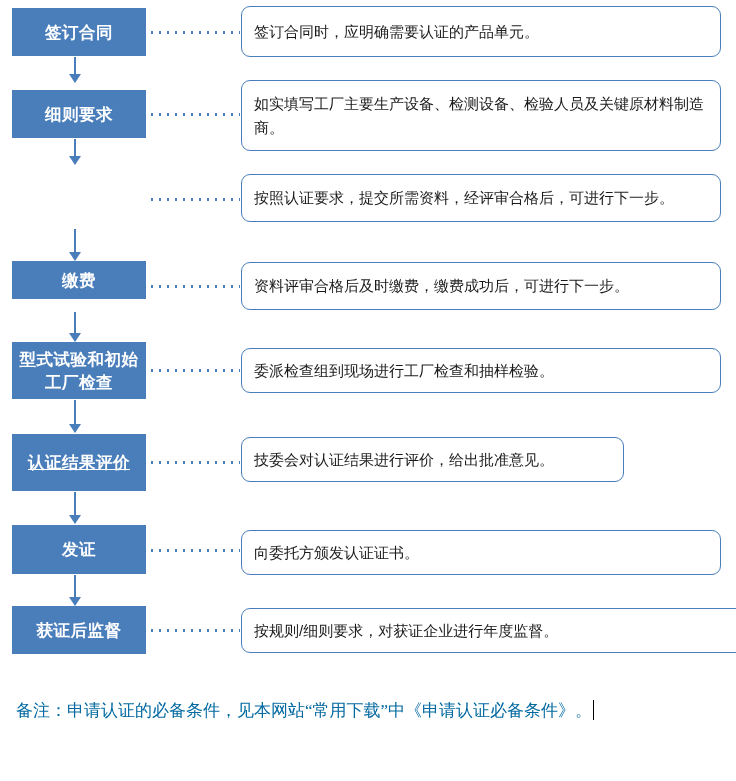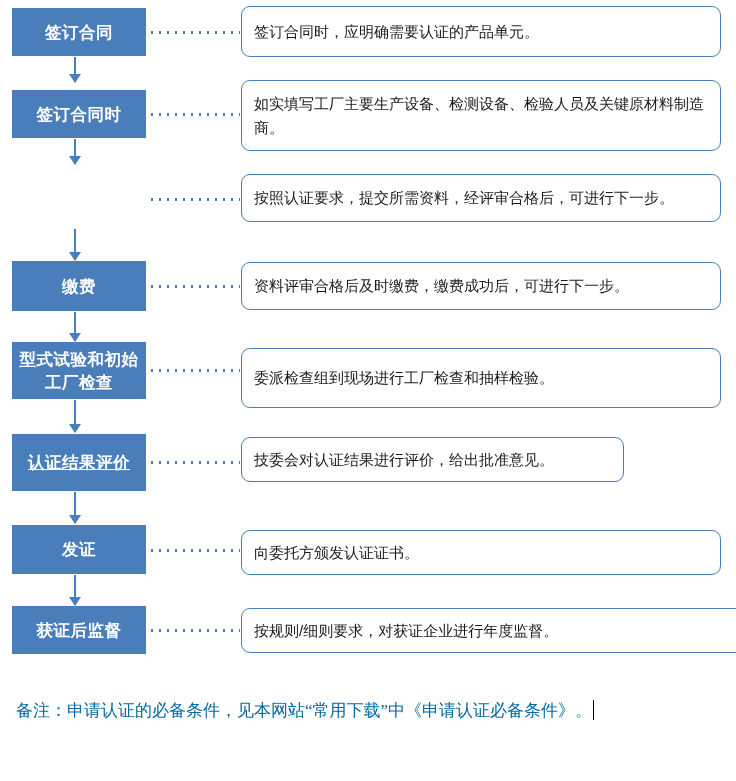--- a/index.html
+++ b/index.html
@@ -111,48 +111,48 @@
   <div class="step-box" style="top:8px; height:48px;">
     <span>签订合同</span>
   </div>
   <div class="dots" style="top:31px;"></div>
   <div class="note-box" style="top:6px; width:480px; height:51px;">
     <span>签订合同时，应明确需要认证的产品单元。</span>
   </div>
   <div class="arrow" style="top:57px; height:25px;"></div>
 
   <div class="step-box" style="top:90px; height:48px;">
-    <span>签订合同时</span>
+    <span>细则要求</span>
   </div>
   <div class="dots" style="top:113px;"></div>
   <div class="note-box" style="top:80px; width:480px; height:71px;">
     <span>如实填写工厂主要生产设备、检测设备、检验人员及关键原材料制造商。</span>
   </div>
   <div class="arrow" style="top:139px; height:25px;"></div>
 
   <div class="dots" style="top:198px;"></div>
   <div class="note-box" style="top:174px; width:480px; height:48px;">
     <span>按照认证要求，提交所需资料，经评审合格后，可进行下一步。</span>
   </div>
   <div class="arrow" style="top:229px; height:31px;"></div>
 
-  <div class="step-box" style="top:261px; height:50px;">
+  <div class="step-box" style="top:261px; height:38px;">
     <span>缴费</span>
   </div>
   <div class="dots" style="top:285px;"></div>
   <div class="note-box" style="top:262px; width:480px; height:48px;">
     <span>资料评审合格后及时缴费，缴费成功后，可进行下一步。</span>
   </div>
   <div class="arrow" style="top:312px; height:29px;"></div>
 
   <div class="step-box" style="top:342px; height:57px; padding-left:6px; padding-right:6px;">
     <span>型式试验和初始工厂检查</span>
   </div>
   <div class="dots" style="top:369px;"></div>
-  <div class="note-box" style="top:348px; width:480px; height:60px;">
+  <div class="note-box" style="top:348px; width:480px; height:45px;">
     <span>委派检查组到现场进行工厂检查和抽样检验。</span>
   </div>
   <div class="arrow" style="top:400px; height:32px;"></div>
 
   <div class="step-box" style="top:434px; height:57px; padding-left:6px; padding-right:6px;text-decoration:underline;">
     <span>认证结果评价</span>
   </div>
   <div class="dots" style="top:461px;"></div>
   <div class="note-box" style="top:437px; width:383px; height:45px;">
     <span>技委会对认证结果进行评价，给出批准意见。</span>

